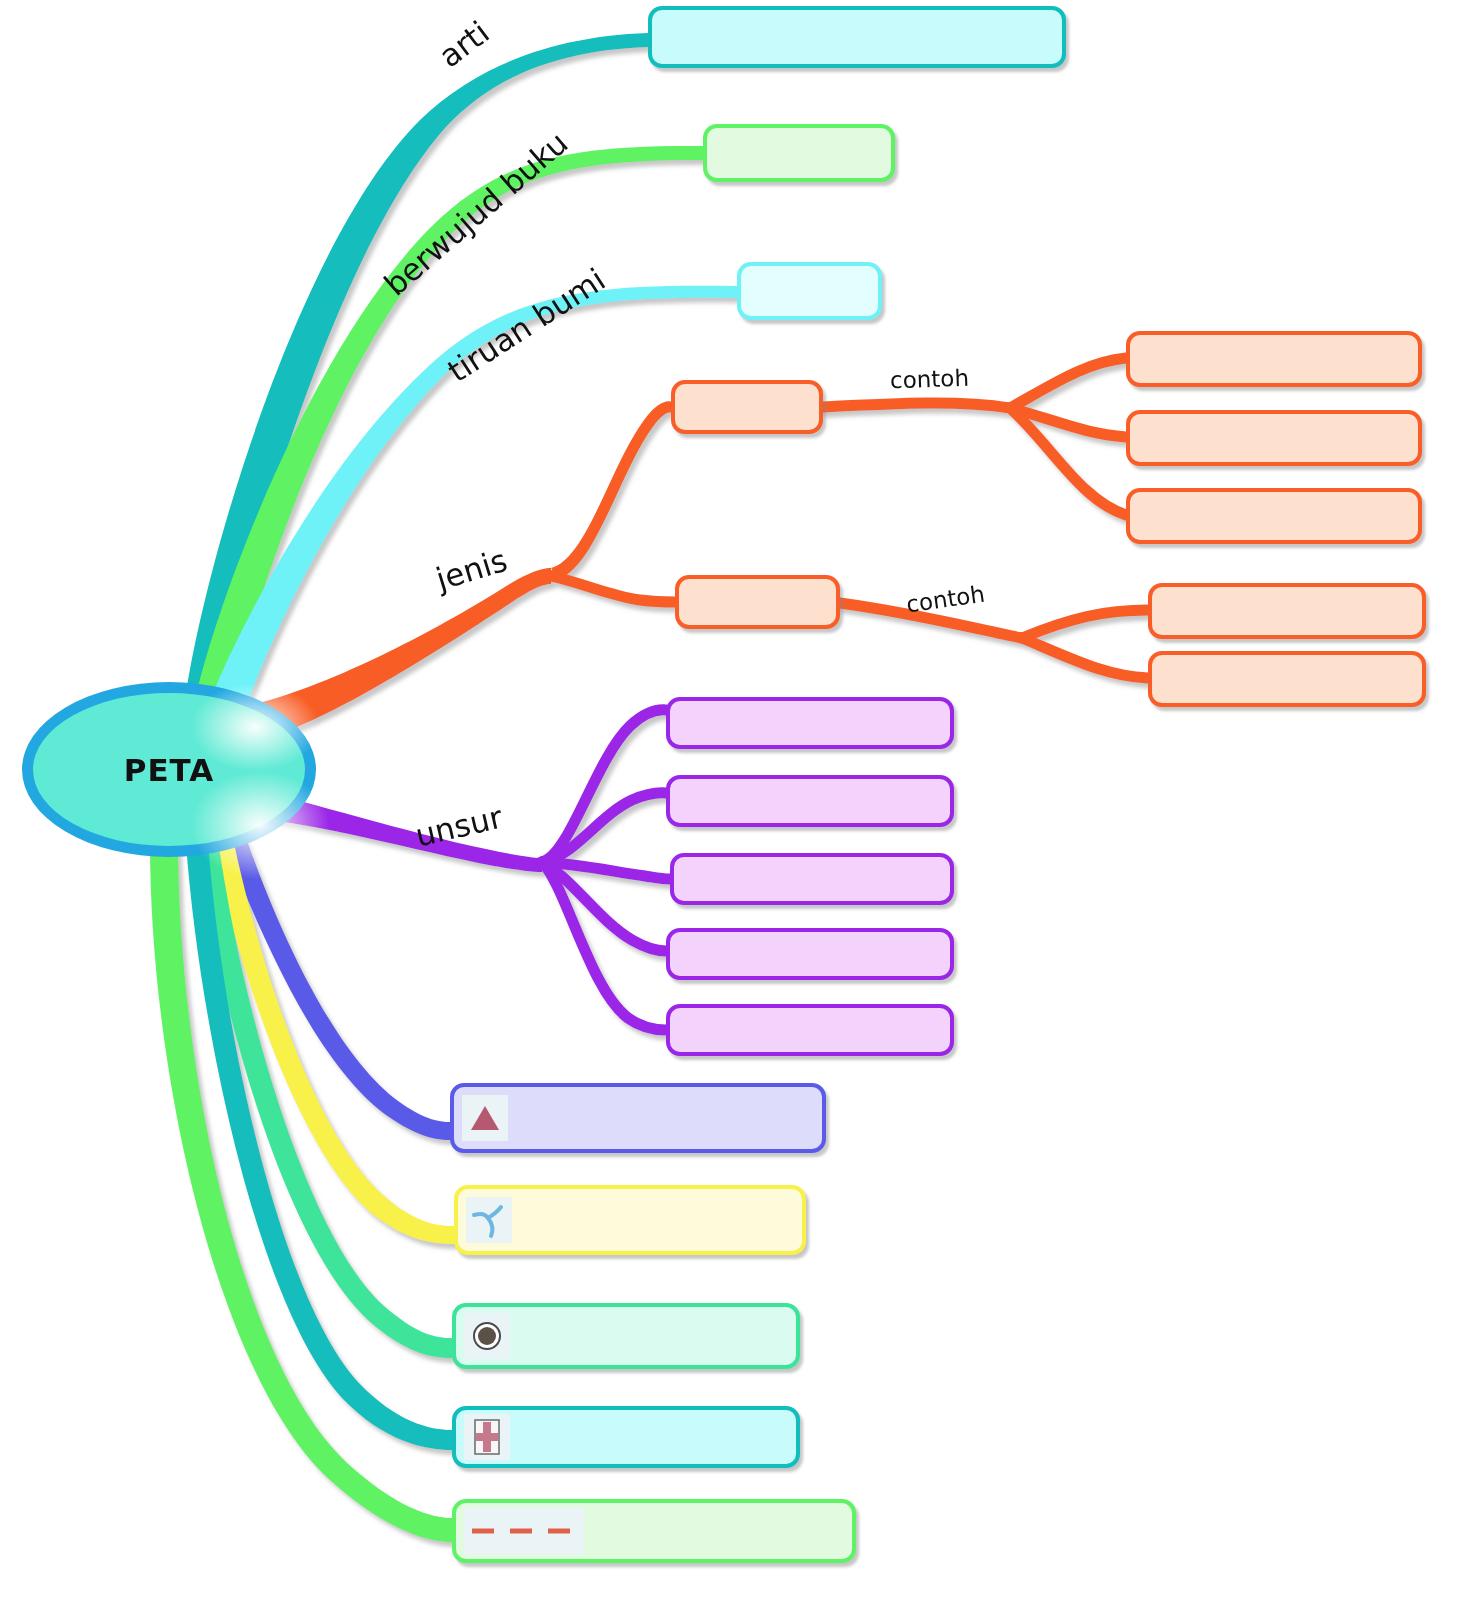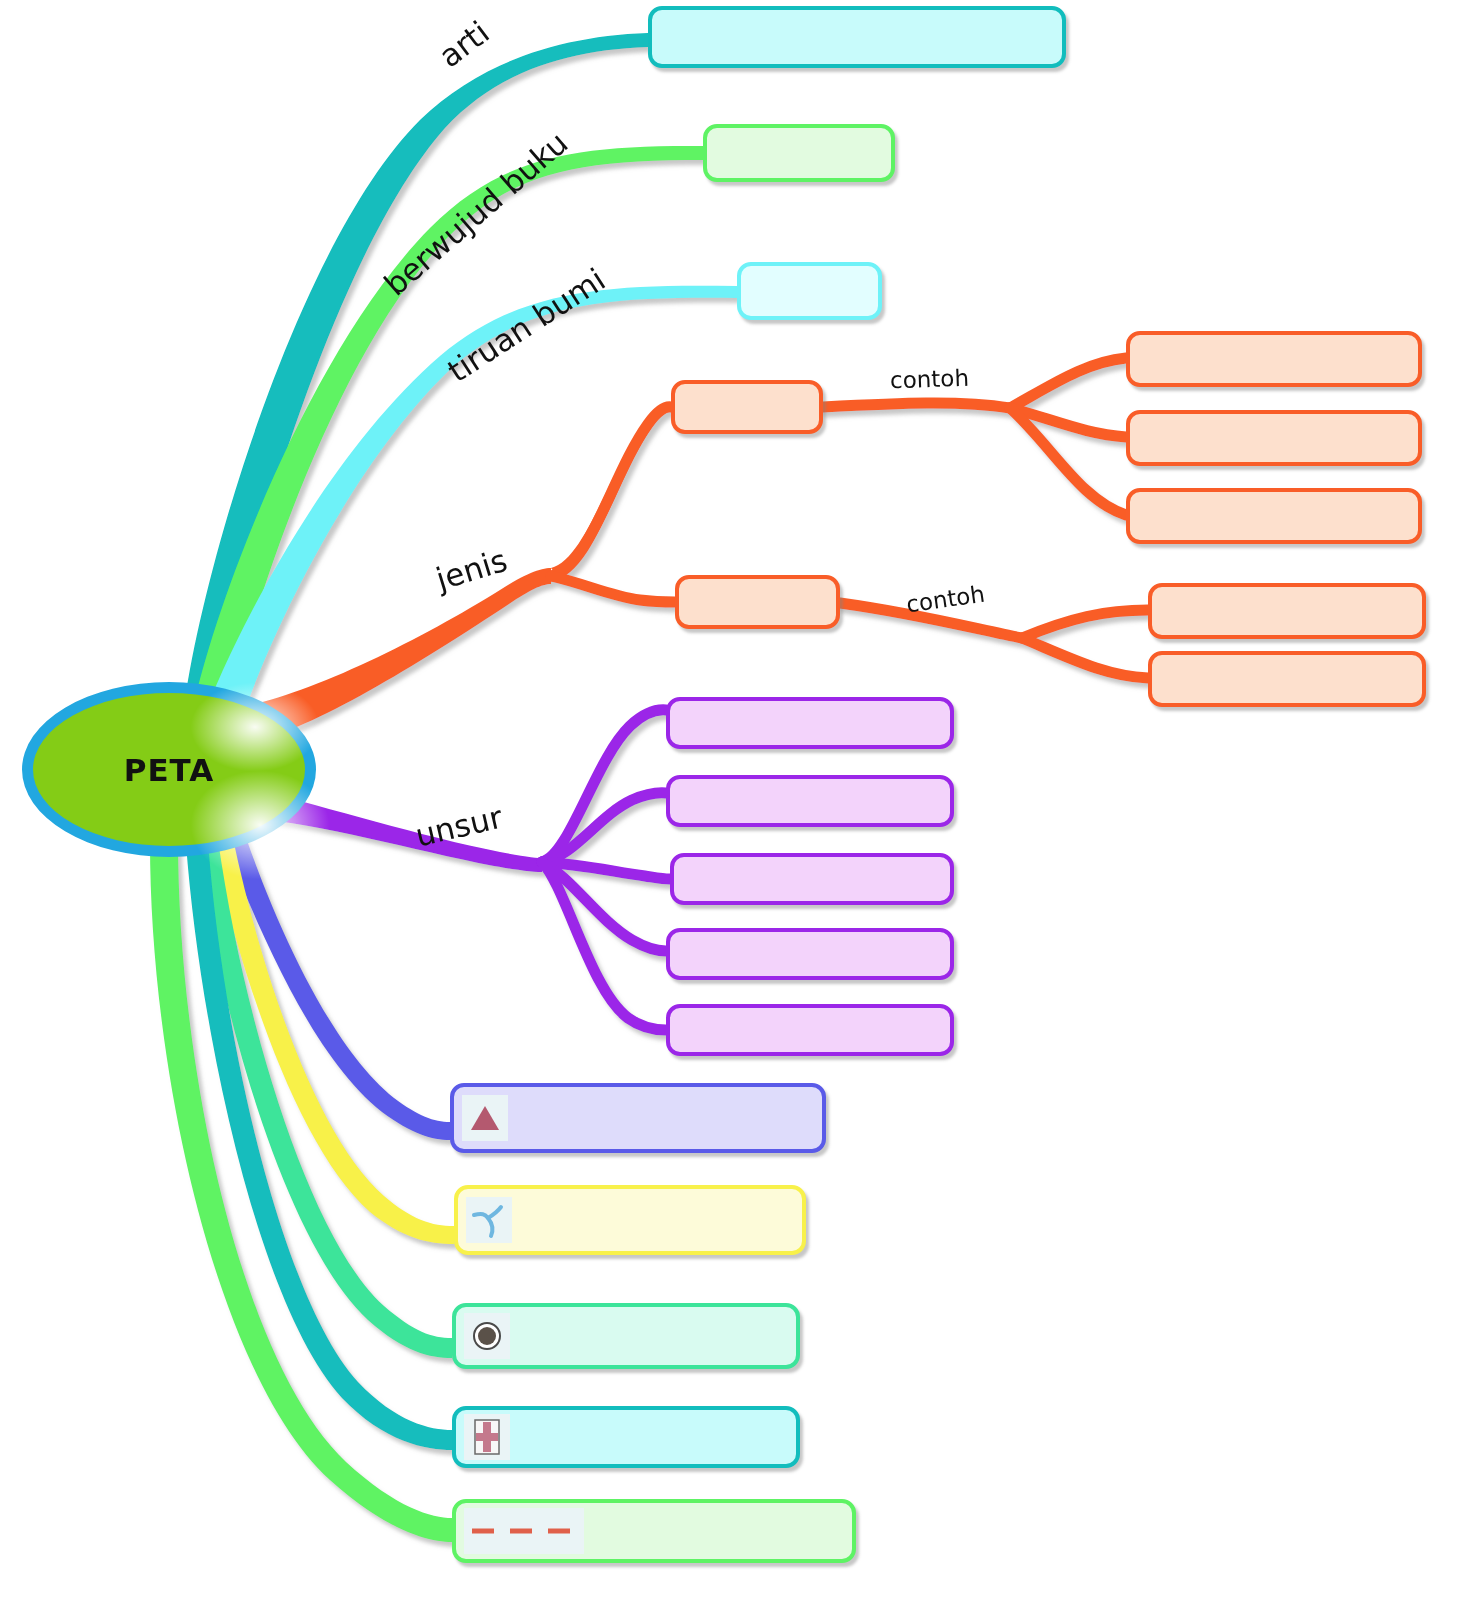--- a/index.html
+++ b/index.html
@@ -51,21 +51,21 @@
     color: #222;
   }
   .root-node {
     position: absolute;
     left: 22px;
     top: 682px;
     width: 294px;
     height: 175px;
     border: 11px solid #22a7e0;
     border-radius: 50%;
-    background: #84cc16;
+    background: #5eead4;
     display: flex;
     align-items: center;
     justify-content: center;
     box-sizing: border-box;
     z-index: 6;
   }
   .root-node-text {
     font-size: 31px;
     font-weight: bold;
     letter-spacing: 1px;

